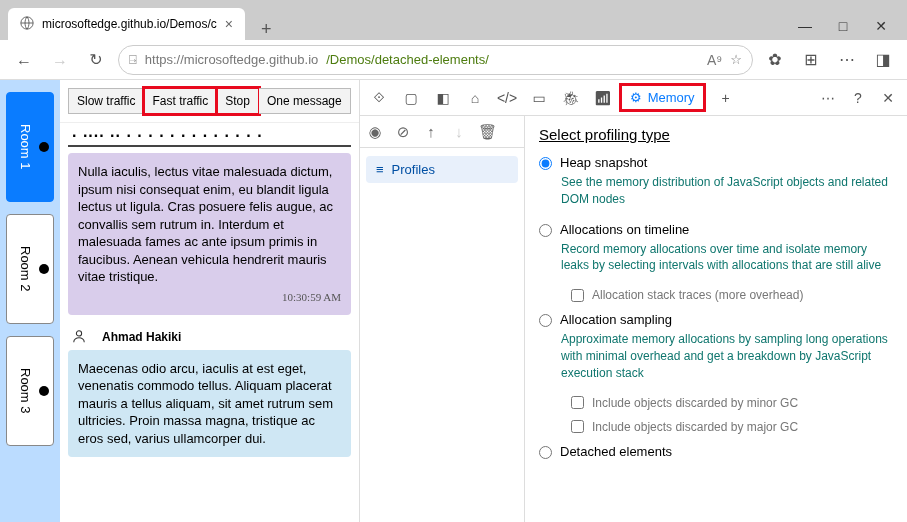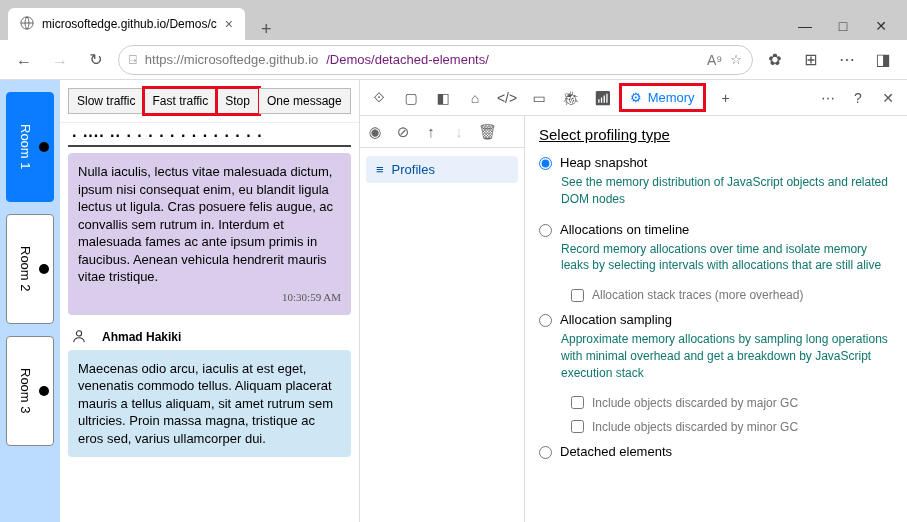--- a/index.html
+++ b/index.html
@@ -11,21 +11,21 @@
 .tab .globe { width: 14px; height: 14px; }
 .tab-close { font-size: 14px; color: #666; cursor: pointer; }
 .newtab { margin-left: 8px; font-size: 18px; color: #555; cursor: pointer; padding: 0 8px; }
 .winctrls { margin-left: auto; display: flex; gap: 10px; padding-right: 12px; color: #333; }
 .winbtn { width: 28px; height: 28px; display: flex; align-items: center; justify-content: center; font-size: 14px; cursor: pointer; }
 
 
 .addrbar { height: 40px; background: #fff; border-bottom: 1px solid #ddd; display: flex; align-items: center; padding: 0 10px; gap: 8px; }
 .nav-icon { width: 28px; height: 28px; display: flex; align-items: center; justify-content: center; color: #555; cursor: pointer; font-size: 16px; }
 .urlbox { flex: 1; height: 30px; border: 1px solid #ccc; border-radius: 15px; display: flex; align-items: center; padding: 0 10px; gap: 8px; font-size: 13px; color: #777; }
-.urlbox .path { color: #701a75; }
+.urlbox .path { color: #4d7c0f; }
 
 
 .main { display: flex; height: 442px; }
 
 
 .rooms { width: 60px; background: #bbdcff; padding: 12px 6px; display: flex; flex-direction: column; gap: 12px; }
 .room { background: #fff; border: 1px solid #888; border-radius: 4px; padding: 8px 4px; display: flex; flex-direction: column; align-items: center; gap: 6px; writing-mode: vertical-rl; text-orientation: mixed; cursor: pointer; height: 110px; justify-content: flex-start; font-size: 13px; }
 .room.active { background: #0a7cff; color: #fff; border-color: #0a7cff; }
 .room .dot { width: 10px; height: 10px; background: #000; border-radius: 50%; writing-mode: horizontal-tb; }
 
@@ -200,25 +200,25 @@
           <span>Allocation stack traces (more overhead)</span>
         </label>
 
         <label class="radio-row">
           <input type="radio" name="pt" style="">
           <span>Allocation sampling</span>
         </label>
         <div class="radio-desc">Approximate memory allocations by sampling long operations with minimal overhead and get a breakdown by JavaScript execution stack</div>
         <label class="check-row">
           <input type="checkbox" style="">
-          <span>Include objects discarded by major GC</span>
+          <span>Include objects discarded by minor GC</span>
         </label>
         <label class="check-row">
           <input type="checkbox" style="">
-          <span>Include objects discarded by minor GC</span>
+          <span>Include objects discarded by major GC</span>
         </label>
 
         <label class="radio-row">
           <input type="radio" name="pt" style="">
           <span>Detached elements</span>
         </label>
       </div>
     </div>
   </div>
 </div>

